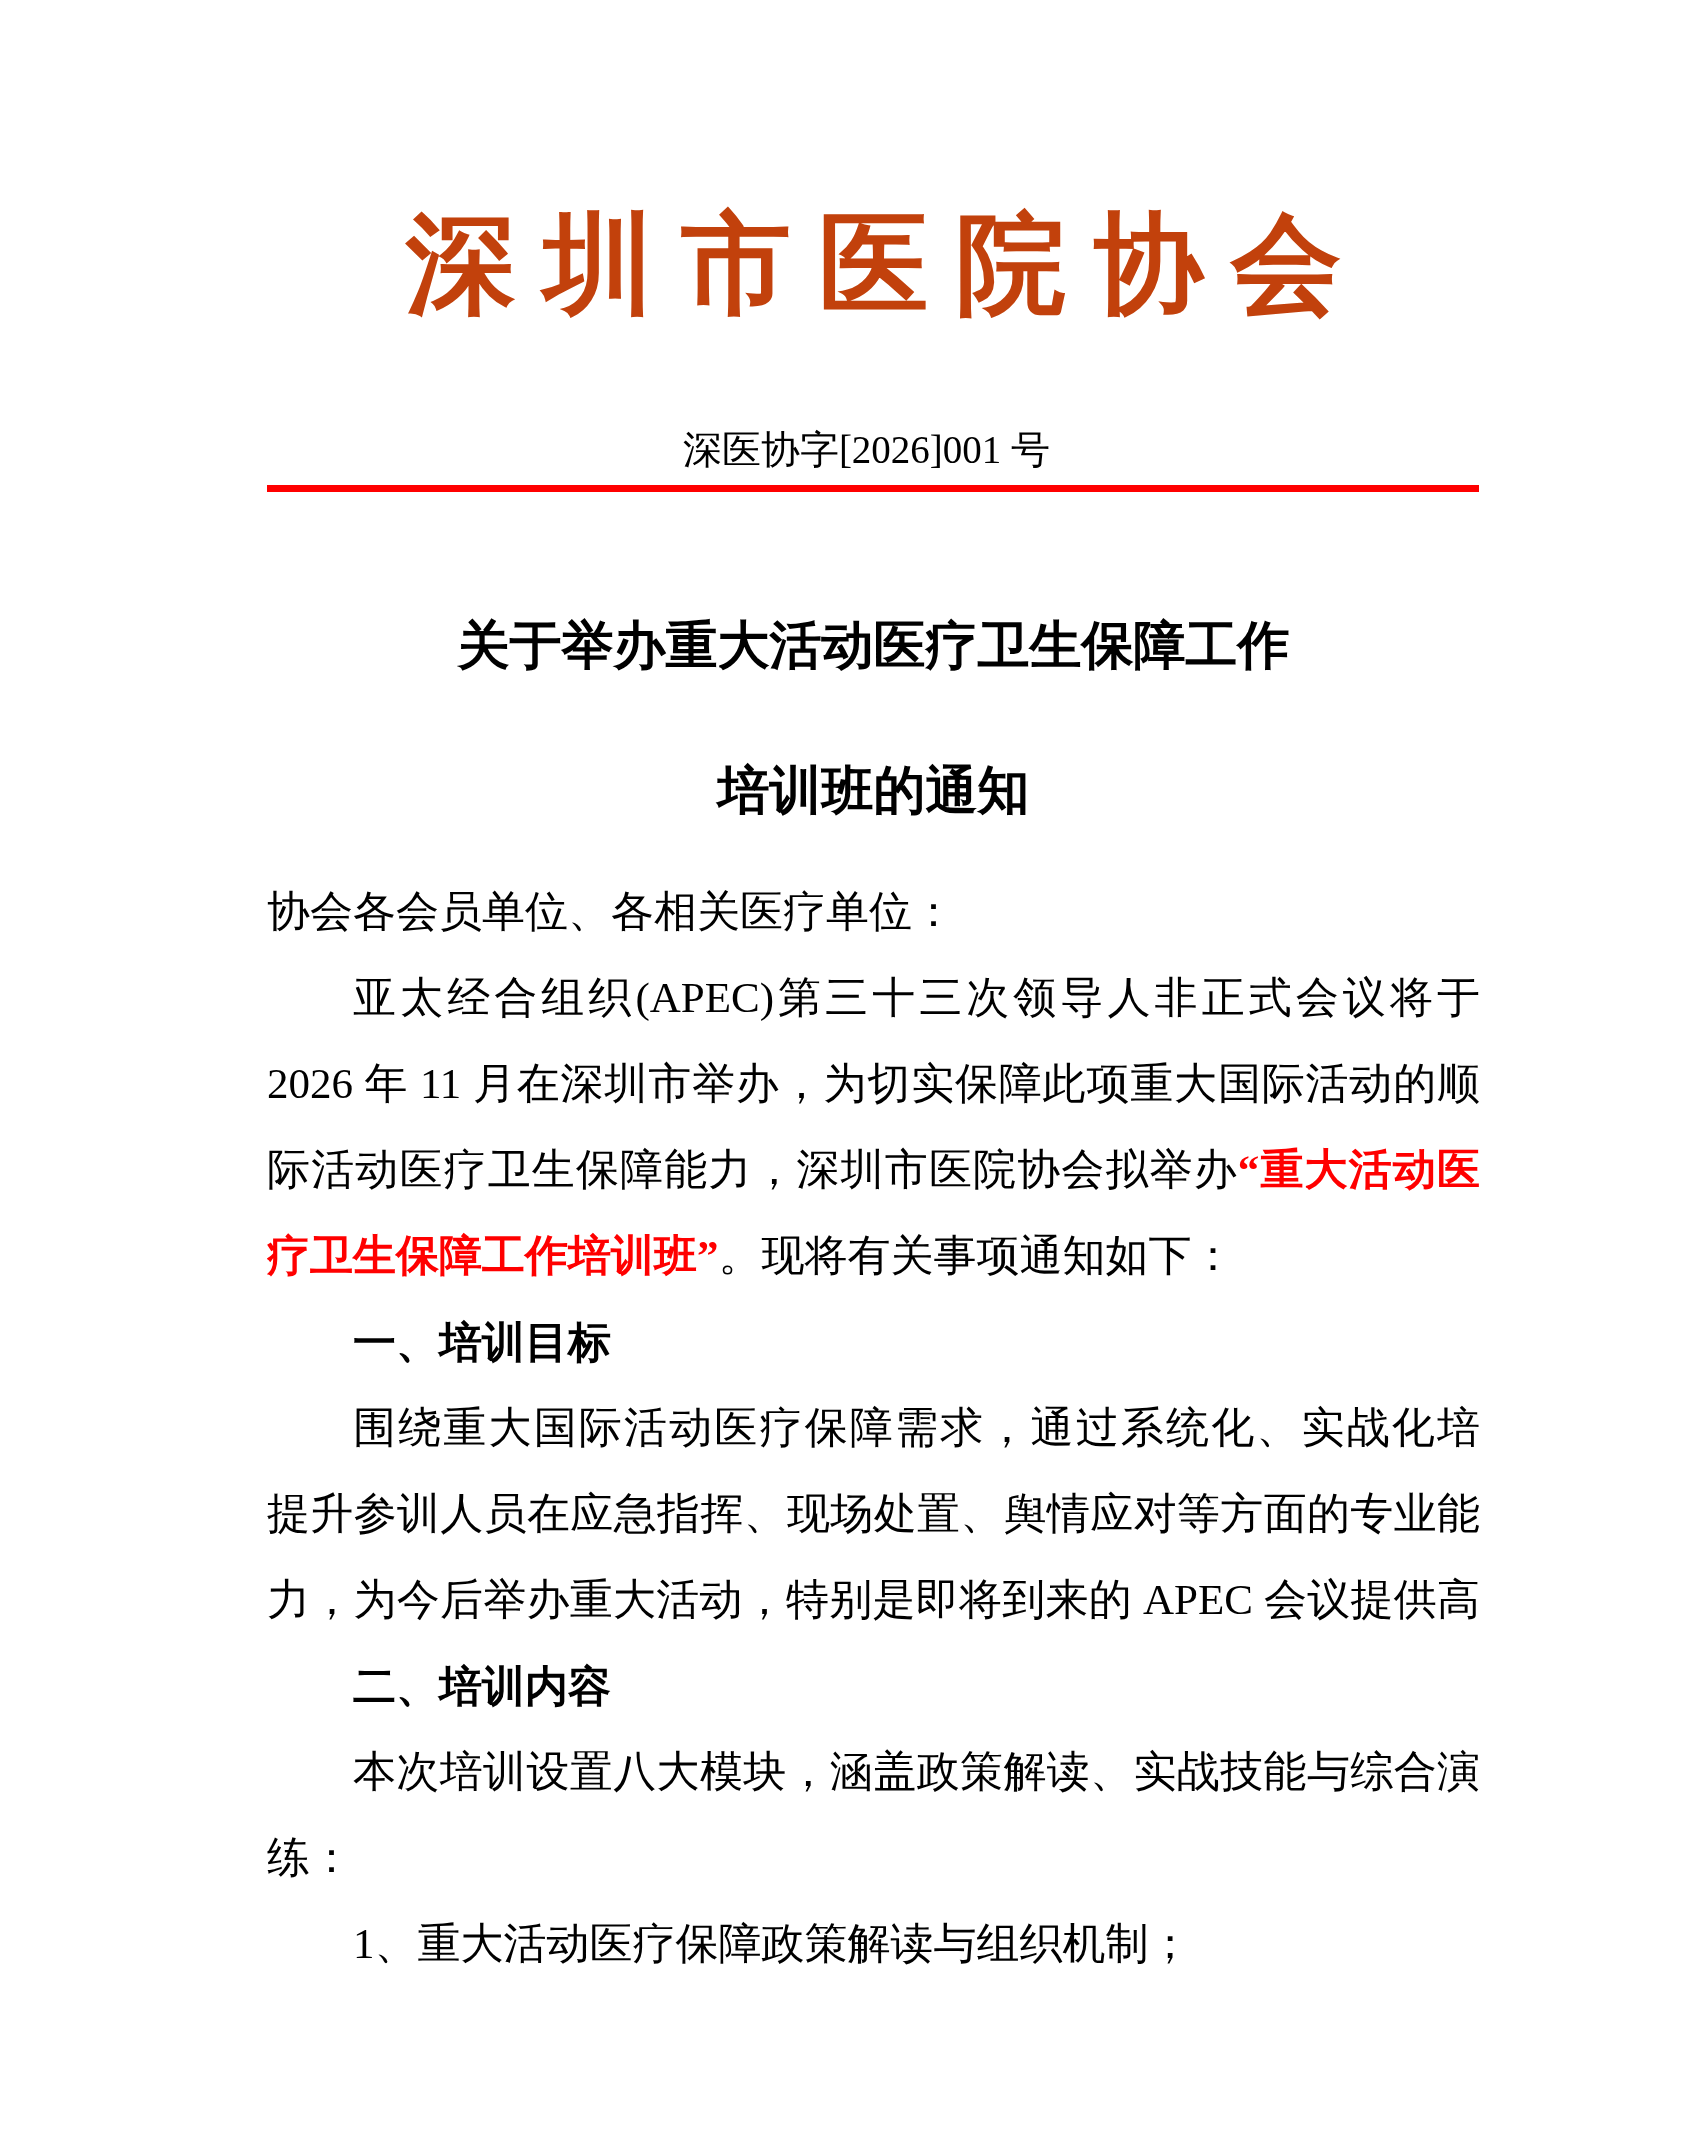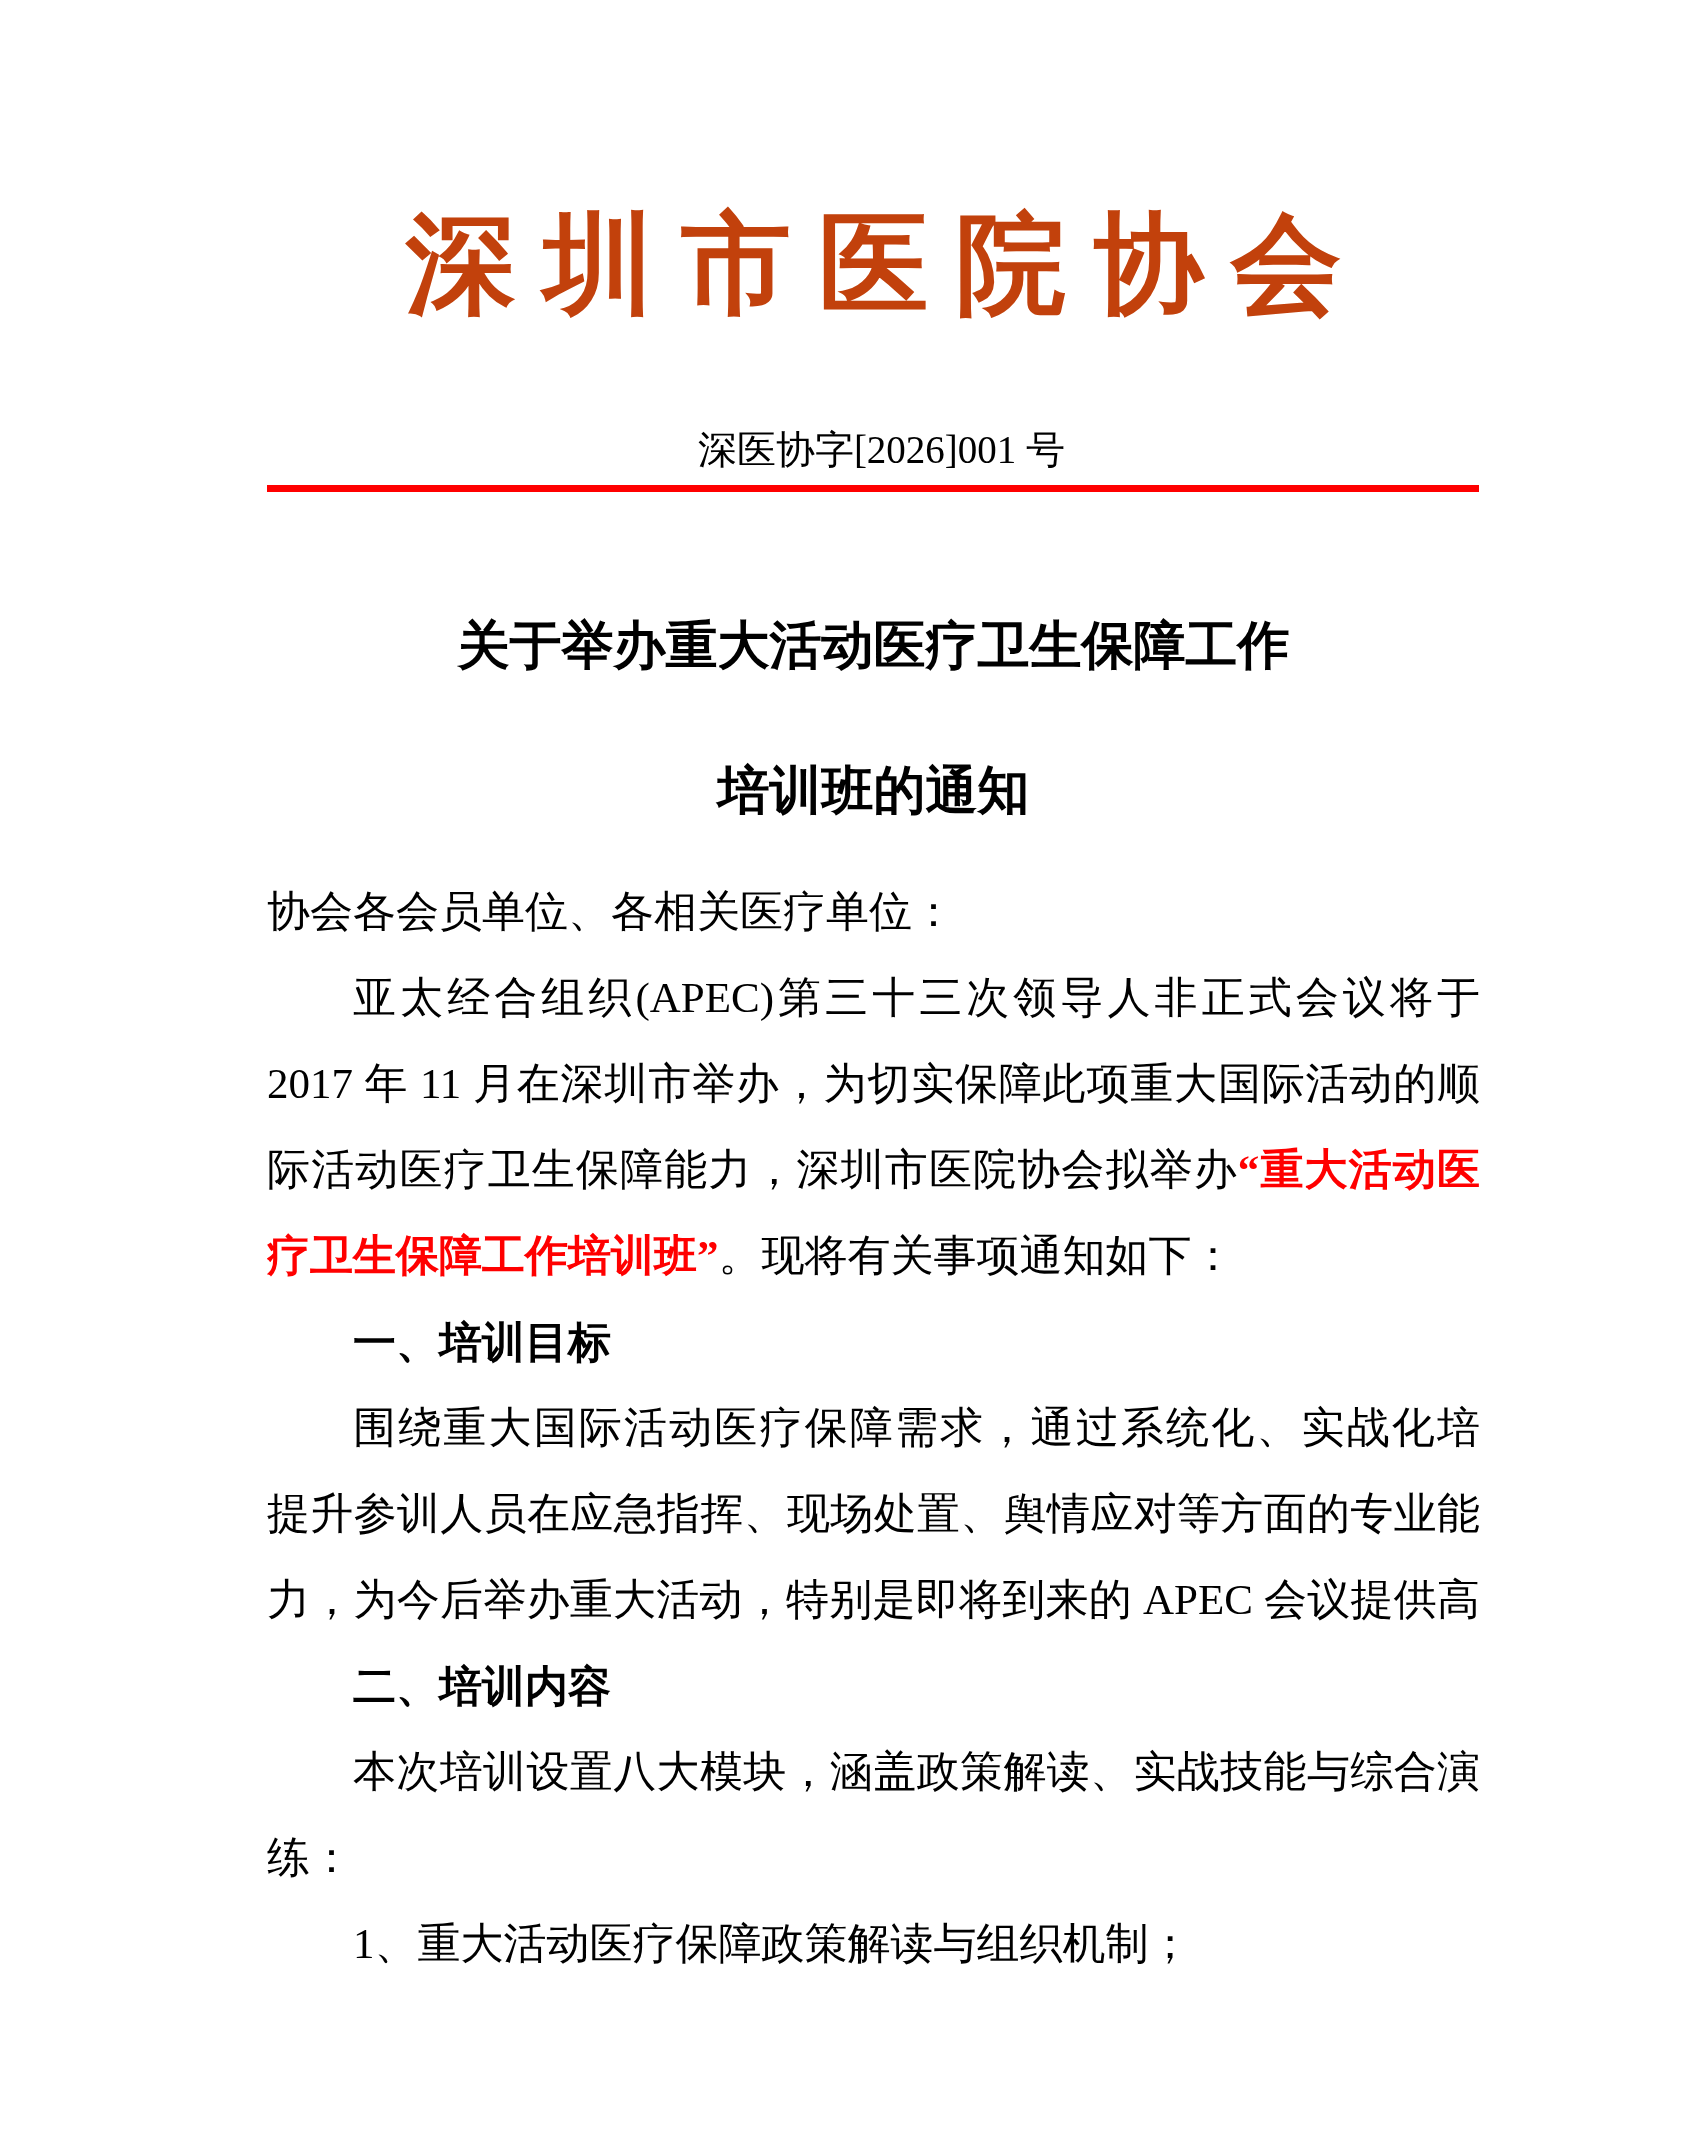--- a/index.html
+++ b/index.html
@@ -24,21 +24,21 @@
     text-align: center;
     font-size: 110px;
     line-height: 138px;
     font-weight: bold;
     color: #c2410c;
     white-space: nowrap;
   }
   .doc-number {
     position: absolute;
     top: 424px;
-    left: 275px;
+    left: 260px;
     width: 1213px;
     text-align: center;
     font-size: 39px;
     line-height: 52px;
     color: #000000;
   }
   .red-rule {
     position: absolute;
     top: 485px;
     left: 267px;
@@ -99,21 +99,21 @@
   <div class="red-rule"></div>
 
   <div class="doc-title">
     <div class="title-line">关于举办重大活动医疗卫生保障工作</div>
     <div class="title-line">培训班的通知</div>
   </div>
 
   <div class="body-block">
       <div class="line"><span class="seg">协会各会员单位、各相关医疗单位：</span></div>
       <div class="line indent justify"><span class="seg">亚太经合组织(APEC)第三十三次领导人非正式会议将于</span></div>
-      <div class="line justify"><span class="seg">2017 年 11 月在深圳市举办，为切实保障此项重大国际活动的顺</span></div>
+      <div class="line justify"><span class="seg">2026 年 11 月在深圳市举办，为切实保障此项重大国际活动的顺</span></div>
       <div class="line justify"><span class="seg">际活动医疗卫生保障能力，深圳市医院协会拟举办</span><span class="seg seg-red">“重大活动医</span></div>
       <div class="line"><span class="seg seg-red">疗卫生保障工作培训班”</span><span class="seg">。现将有关事项通知如下：</span></div>
       <div class="line indent"><span class="seg seg-heading">一、培训目标</span></div>
       <div class="line indent justify"><span class="seg">围绕重大国际活动医疗保障需求，通过系统化、实战化培训，</span></div>
       <div class="line justify"><span class="seg">提升参训人员在应急指挥、现场处置、舆情应对等方面的专业能</span></div>
       <div class="line justify"><span class="seg">力，为今后举办重大活动，特别是即将到来的 APEC 会议提供高</span></div>
       <div class="line indent"><span class="seg seg-heading">二、培训内容</span></div>
       <div class="line indent justify"><span class="seg">本次培训设置八大模块，涵盖政策解读、实战技能与综合演</span></div>
       <div class="line"><span class="seg">练：</span></div>
       <div class="line indent"><span class="seg">1、重大活动医疗保障政策解读与组织机制；</span></div>

